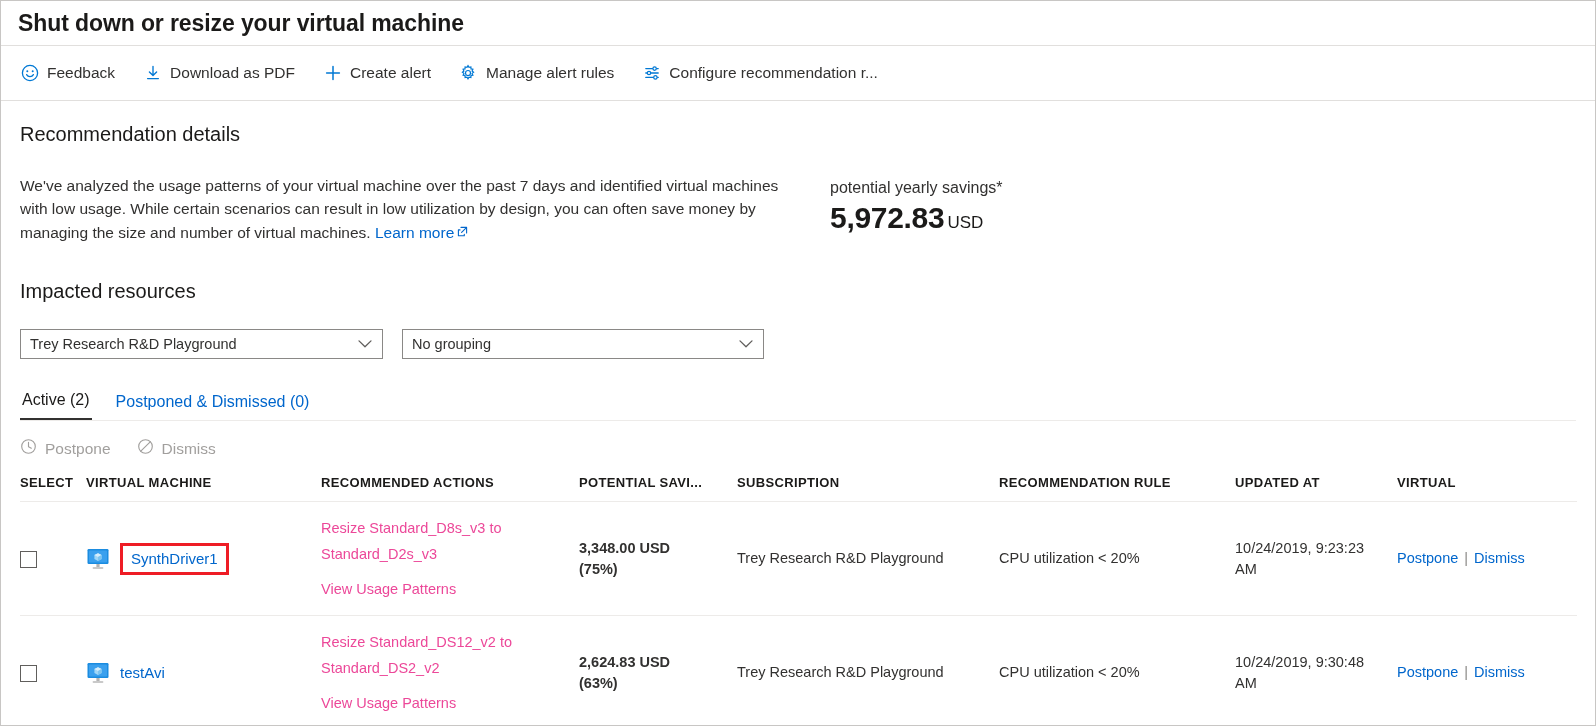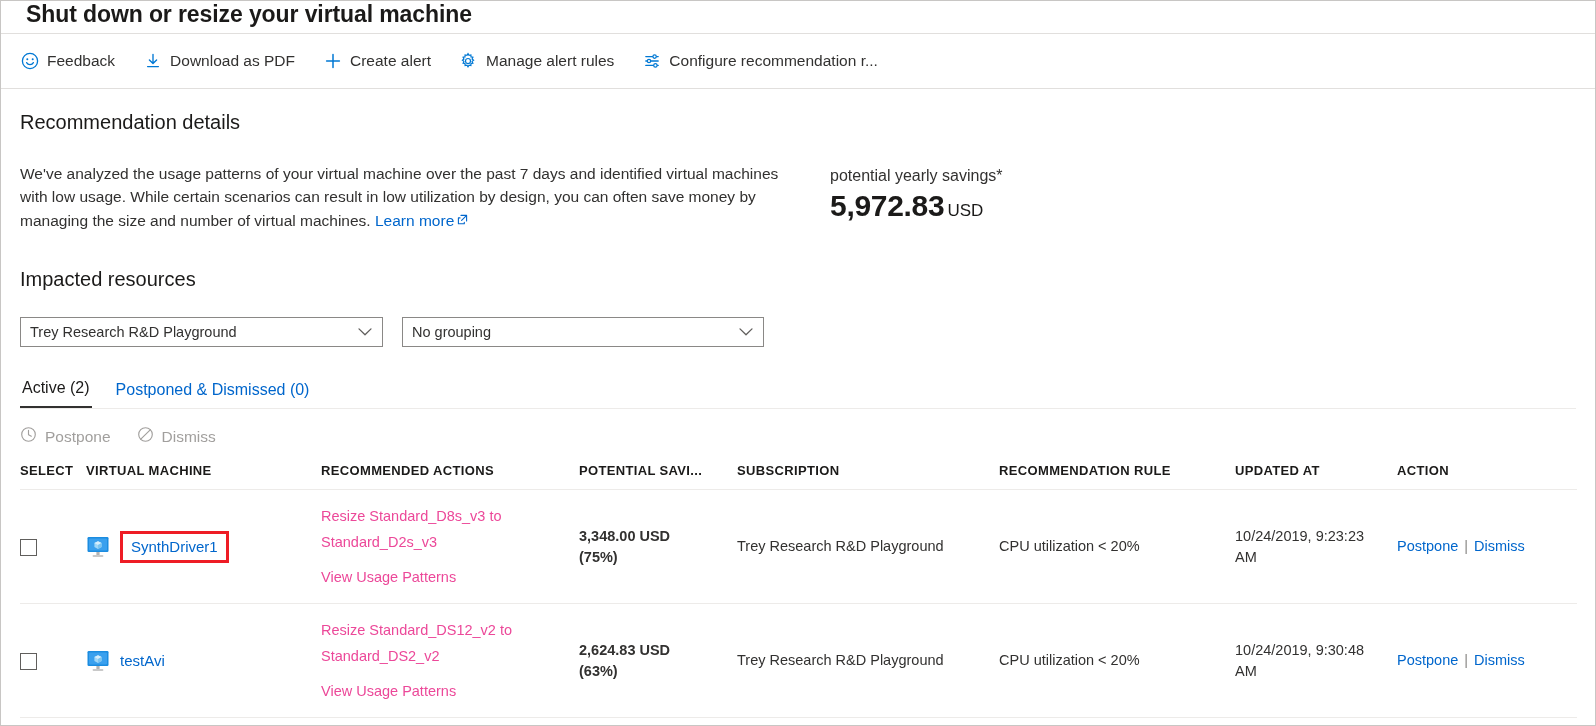--- a/index.html
+++ b/index.html
@@ -13,24 +13,25 @@
     width:1596px;
     height:726px;
     box-sizing:border-box;
     border:1px solid #c8c6c4;
     background:#ffffff;
     overflow:hidden;
   }
 
   
   .titlebar{
-    height:33px;
+    height:45px;
     box-sizing:border-box;
     display:flex;
-    padding:0 0 0 25px;
+    align-items:center;
+    padding:0 0 0 17px;
     border-bottom:1px solid #e1dfdd;
   }
   .titlebar h1{
     margin:0;
     font-size:23px;
     font-weight:600;
     letter-spacing:-0.1px;
     color:#1b1a19;
   }
 
@@ -406,21 +407,21 @@
       </colgroup>
       <thead>
         <tr>
           <th>SELECT</th>
           <th>VIRTUAL MACHINE</th>
           <th>RECOMMENDED ACTIONS</th>
           <th>POTENTIAL SAVI...</th>
           <th>SUBSCRIPTION</th>
           <th>RECOMMENDATION RULE</th>
           <th>UPDATED AT</th>
-          <th>ACTION</th>
+          <th>VIRTUAL</th>
         </tr>
       </thead>
       <tbody>
 
         <tr>
           <td>
             <span class="chk"></span>
           </td>
           <td>
             <div class="vmcell">

